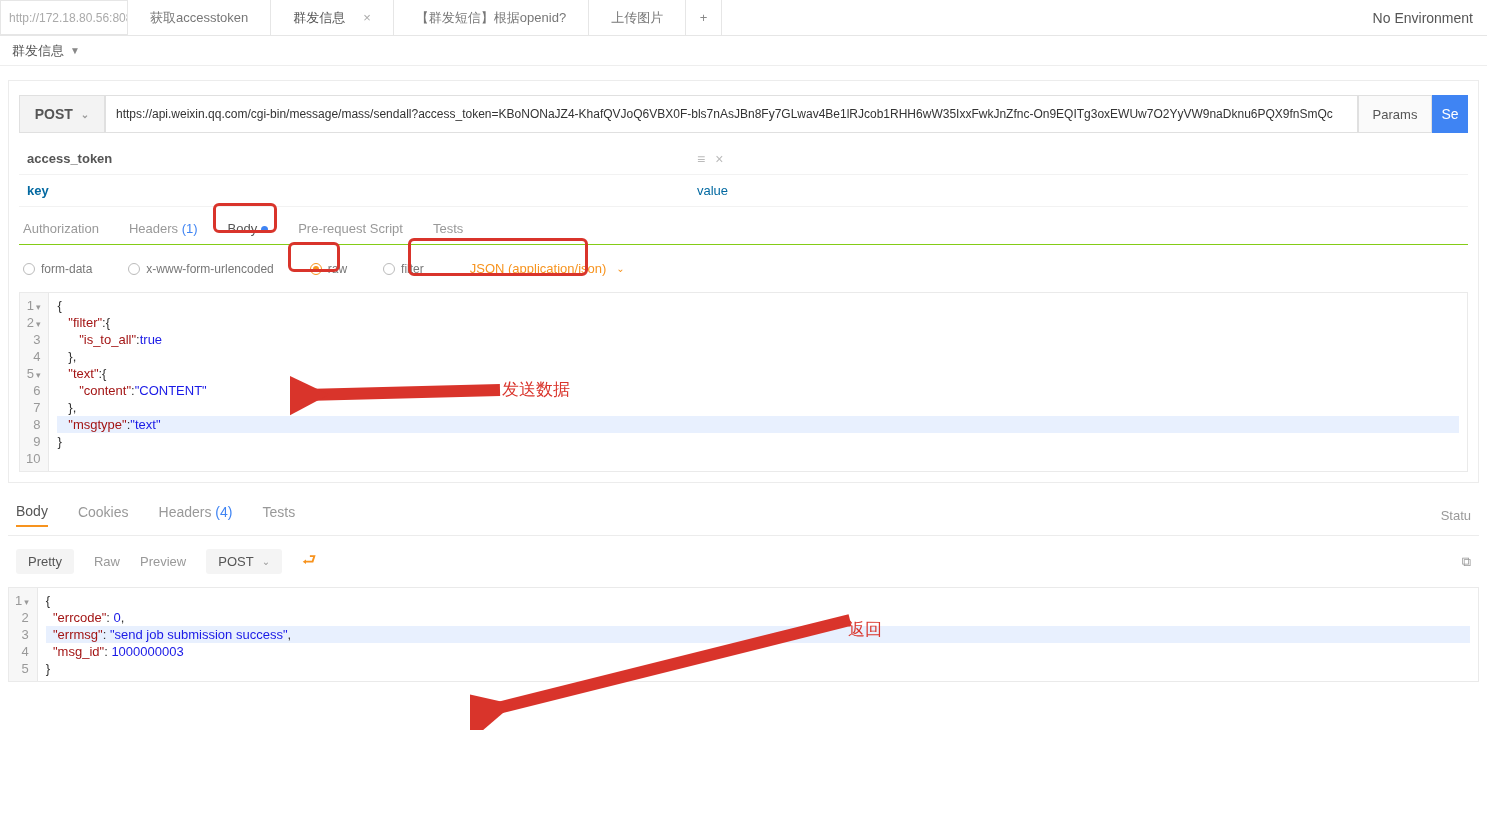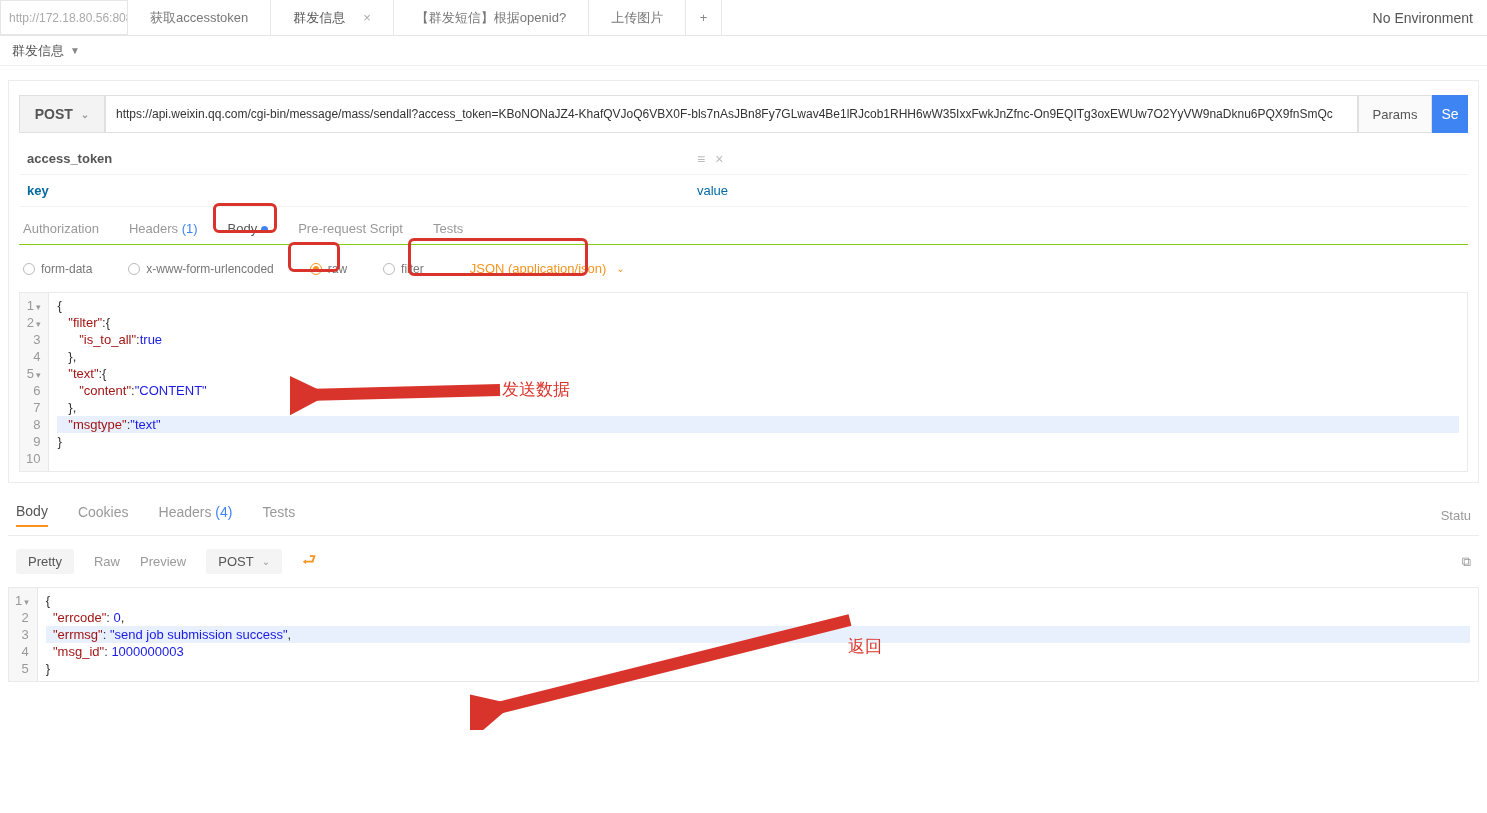--- a/index.html
+++ b/index.html
@@ -246,13 +246,13 @@
 <div class="anno-text" style="left:502px; top:378px;">发送数据</div>
 
 <svg class="arrow-svg" style="left:470px; top:610px; width:400px; height:120px;">
   <defs>
       <marker id="ah2" markerWidth="12" markerHeight="12" refX="2" refY="5" orient="auto">
         <path d="M10,0 L0,5 L10,10 Z" fill="#d9342b"></path>
       </marker>
     </defs>
   <line x1="380" y1="10" x2="20" y2="100" stroke="#d9342b" stroke-width="12" marker-end="url(#ah2)"></line>
 </svg>
-<div class="anno-text" style="left:848px; top:635px;">返回</div>
+<div class="anno-text" style="left:848px; top:618px;">返回</div>
 
 </body></html>

